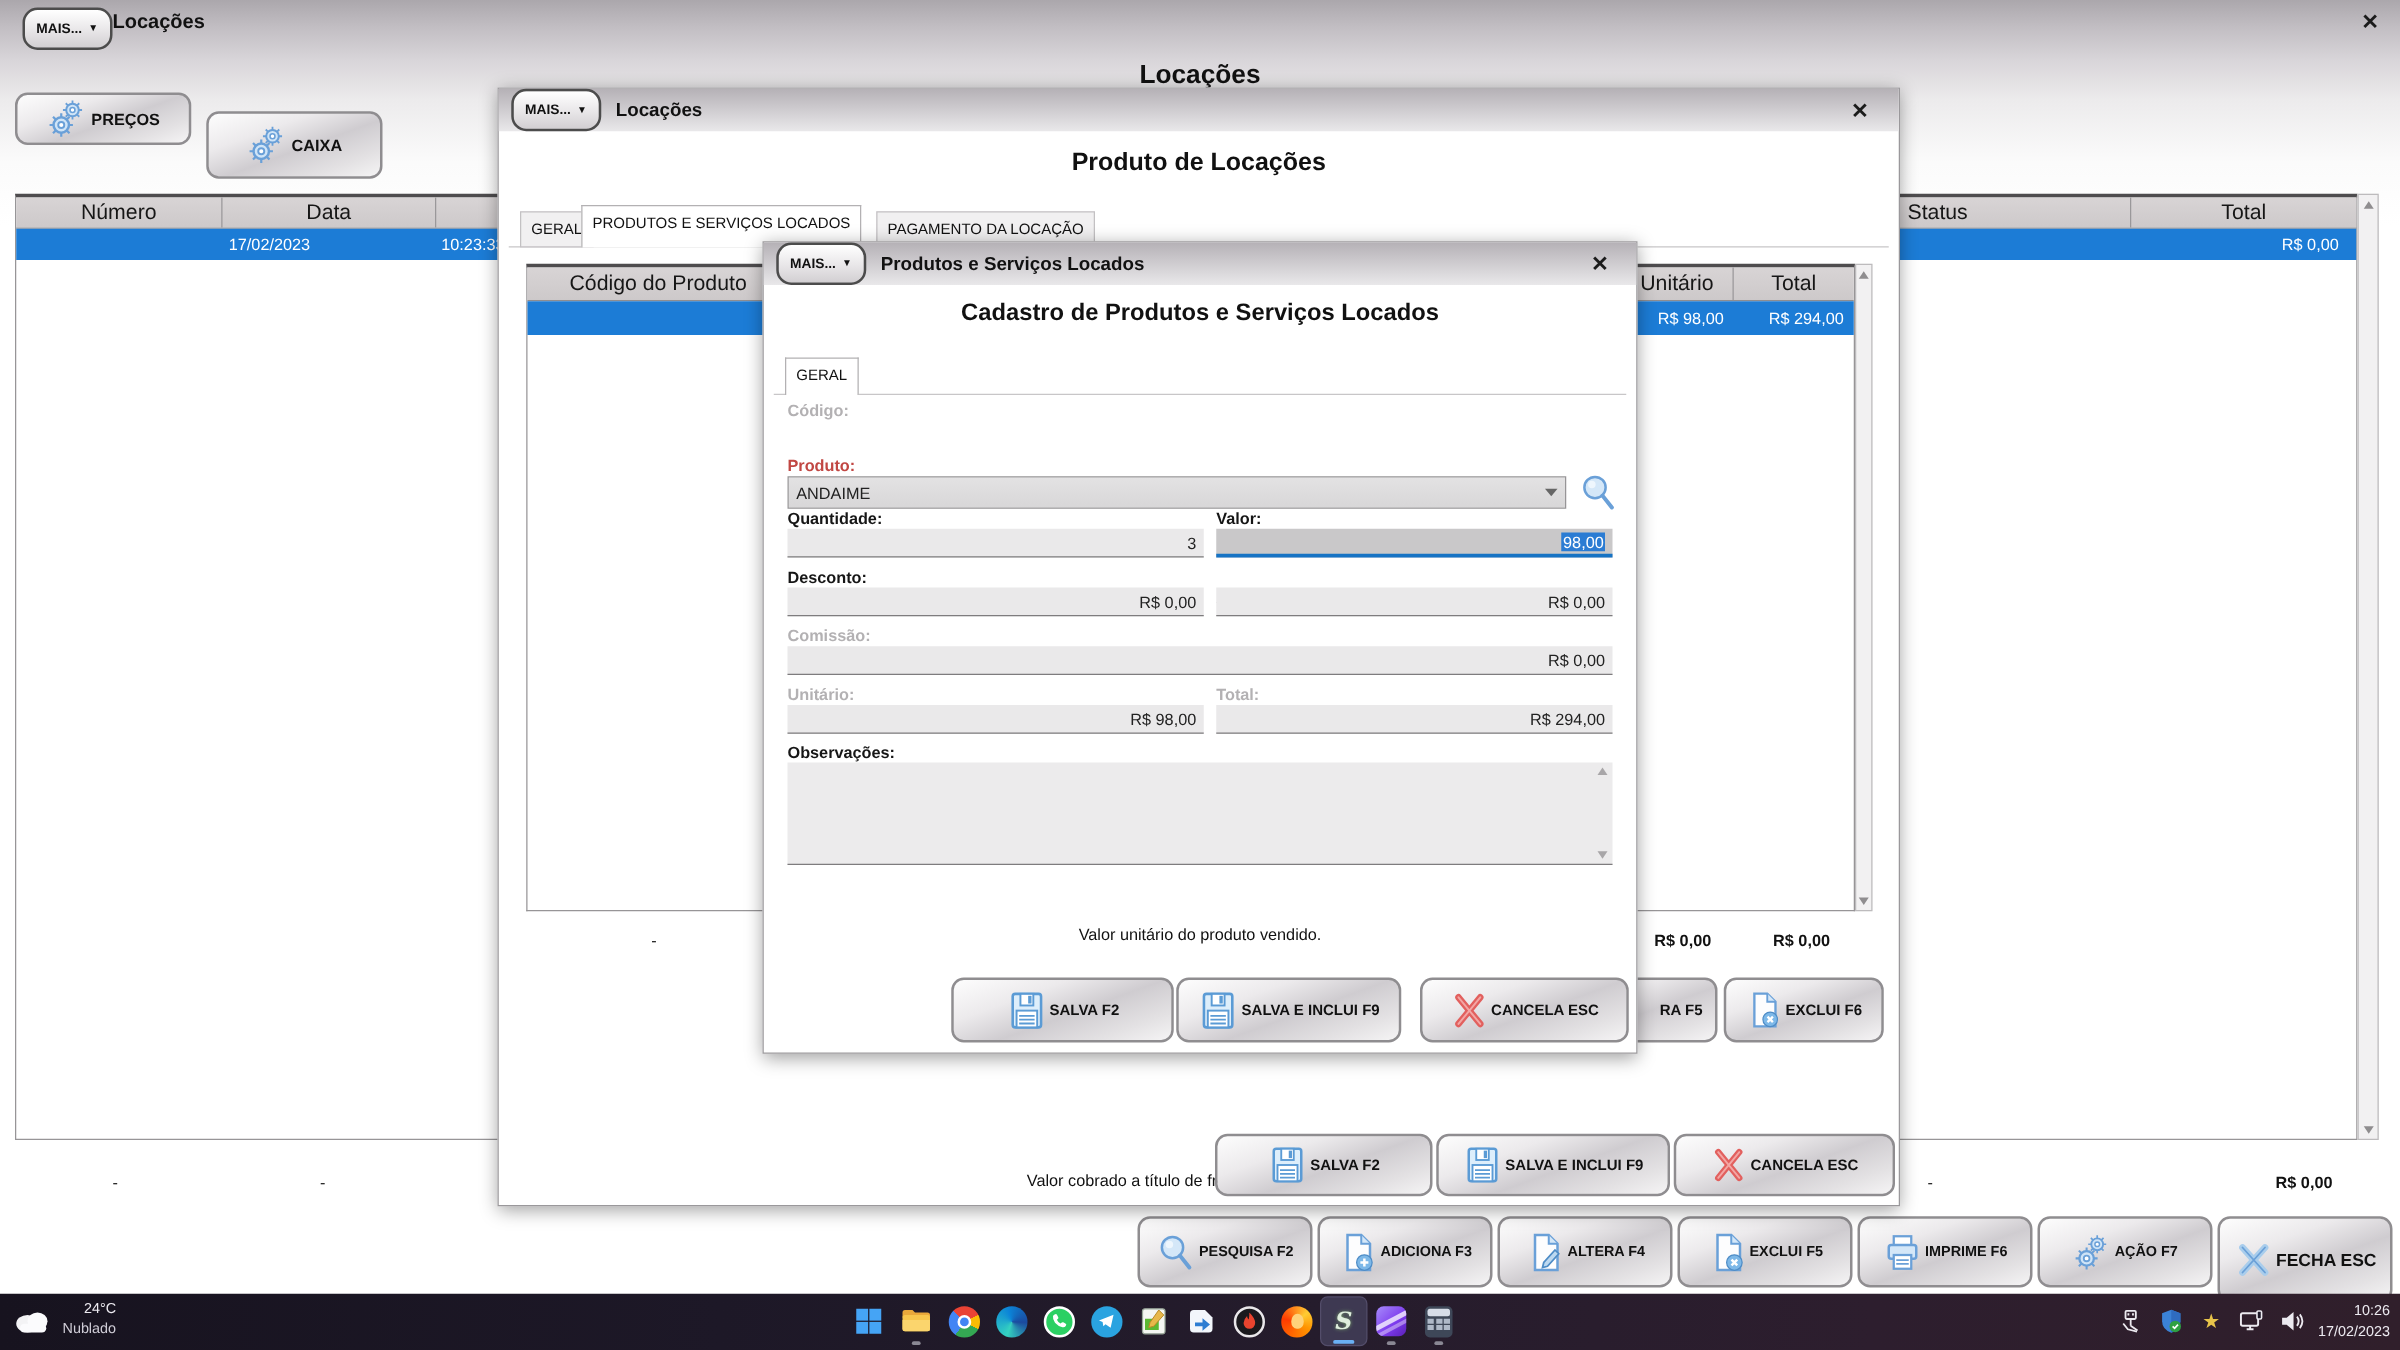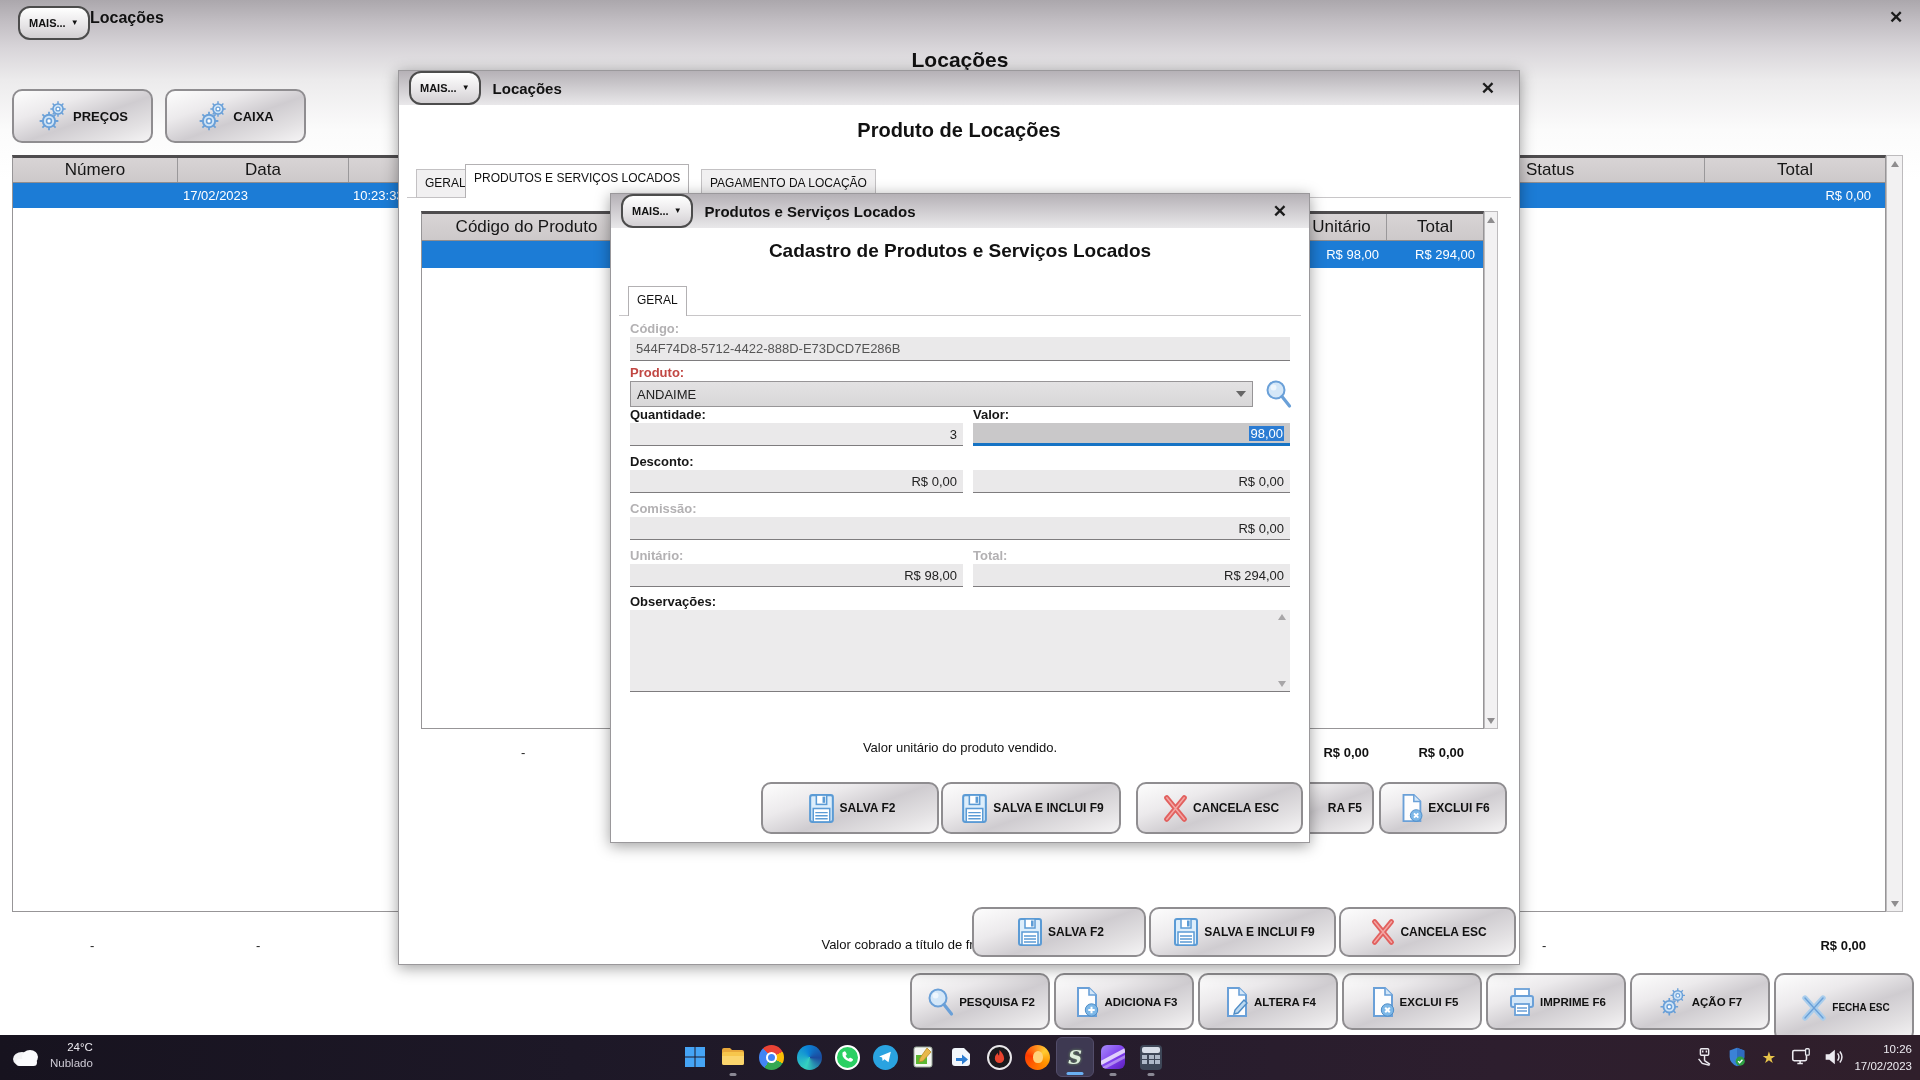--- a/index.html
+++ b/index.html
@@ -167,21 +167,21 @@
   <div class="abs" style="left:0;top:0;width:1920px;height:1035px;">
     <div class="pill abs" style="left:18px;top:6px;height:24px;">
       <span>MAIS...</span>
       <span class="caret">▼</span>
     </div>
     <div class="abs" style="left:90px;top:9px;font-weight:bold;font-size:16px;">Locações</div>
     <div class="abs xclose" style="left:1889px;top:9px;">✕</div>
 
     <div class="abs" style="left:0;top:48px;width:1920px;text-align:center;font-weight:bold;font-size:21px;">Locações</div>
 
-    <div class="btn3d abs" style="left:12px;top:89px;width:141px;height:54px;font-size:13px;">
+    <div class="btn3d abs" style="left:12px;top:74px;width:141px;height:42px;font-size:13px;">
       <svg width="34" height="34">
           <use href="#i-gears"></use>
         </svg>
       <span>PREÇOS</span>
     </div>
     <div class="btn3d abs" style="left:165px;top:89px;width:141px;height:54px;font-size:13px;">
       <svg width="34" height="34">
           <use href="#i-gears"></use>
         </svg>
       <span>CAIXA</span>
@@ -246,21 +246,21 @@
             <use href="#i-printer"></use>
           </svg>
         <span>IMPRIME F6</span>
       </div>
       <div class="btn3d" style="width:140px;height:57px;font-size:11.5px;">
         <svg width="32" height="32">
             <use href="#i-gears"></use>
           </svg>
         <span>AÇÃO F7</span>
       </div>
-      <div class="btn3d" style="width:140px;height:69px;font-size:10px;">
+      <div class="btn3d" style="width:140px;height:69px;font-size:14px;">
         <svg width="32" height="32">
             <use href="#i-bluex"></use>
           </svg>
         <span>FECHA ESC</span>
       </div>
     </div>
   </div>
 
   <div class="dlg" style="left:398px;top:70px;width:1120px;height:893px;z-index:10;">
     <div class="tbar">
@@ -352,21 +352,20 @@
       <span class="xclose" style="margin-left:auto;margin-right:12px;">✕</span>
     </div>
     <div class="dlg-heading" style="top:46px;font-size:19px;">Cadastro de Produtos e Serviços Locados</div>
 
     <div class="tabline" style="left:8px;right:8px;top:121px;"></div>
     <div class="tab active" style="left:17px;top:92px;height:30px;">
         <span>GERAL</span>
       </div>
 
     <div class="lbl dis" style="left:19px;top:127px;">Código:</div>
-    <div class="fld" style="left:19px;top:143px;width:660px;height:24px;color:#555;">544F74D8-5712-4422-888D-E73DCD7E286B</div>
 
     <div class="lbl req" style="left:19px;top:171px;">Produto:</div>
     <div class="combo" style="left:19px;top:187px;width:623px;height:26px;gap:44px;">
       <span>ANDAIME</span>
       <span class="chev"></span>
     </div>
     <svg class="abs" width="32" height="32" style="left:652px;top:184px;">
         <use href="#i-mag"></use>
       </svg>
 

